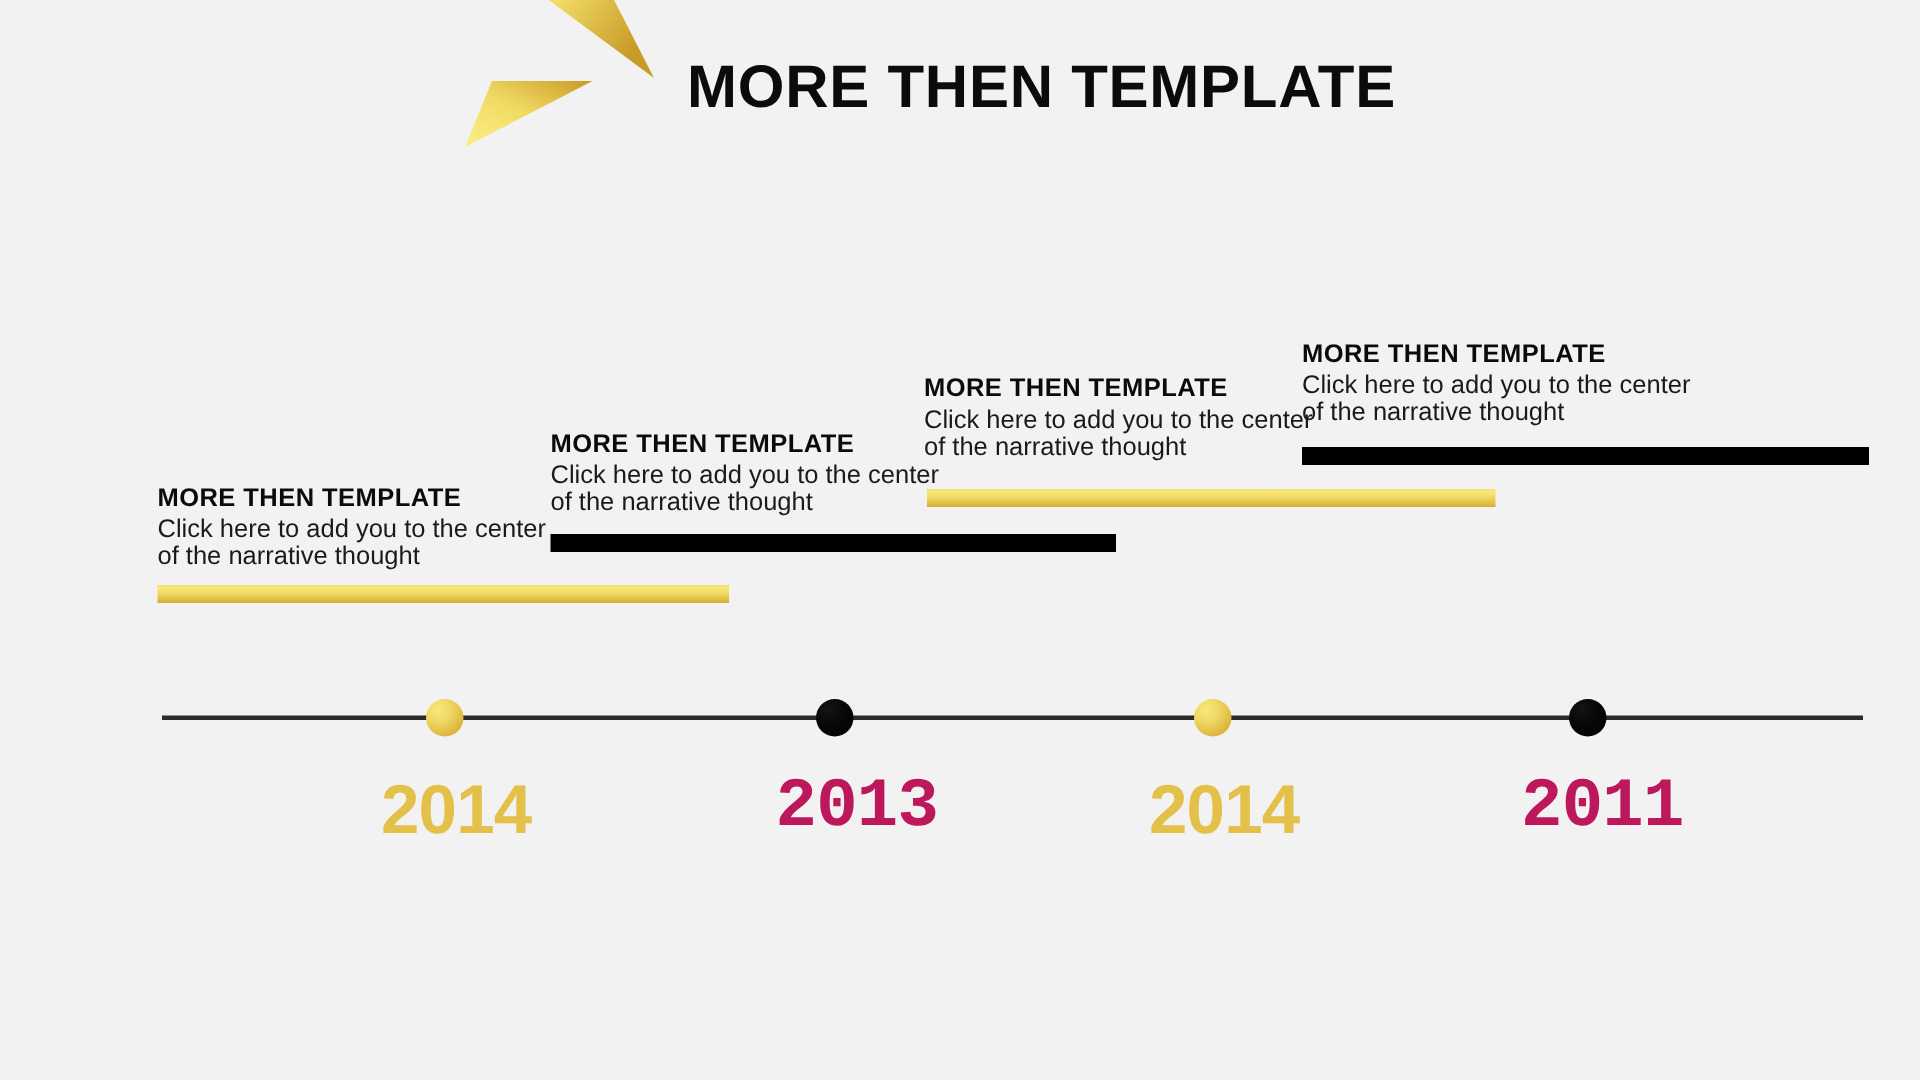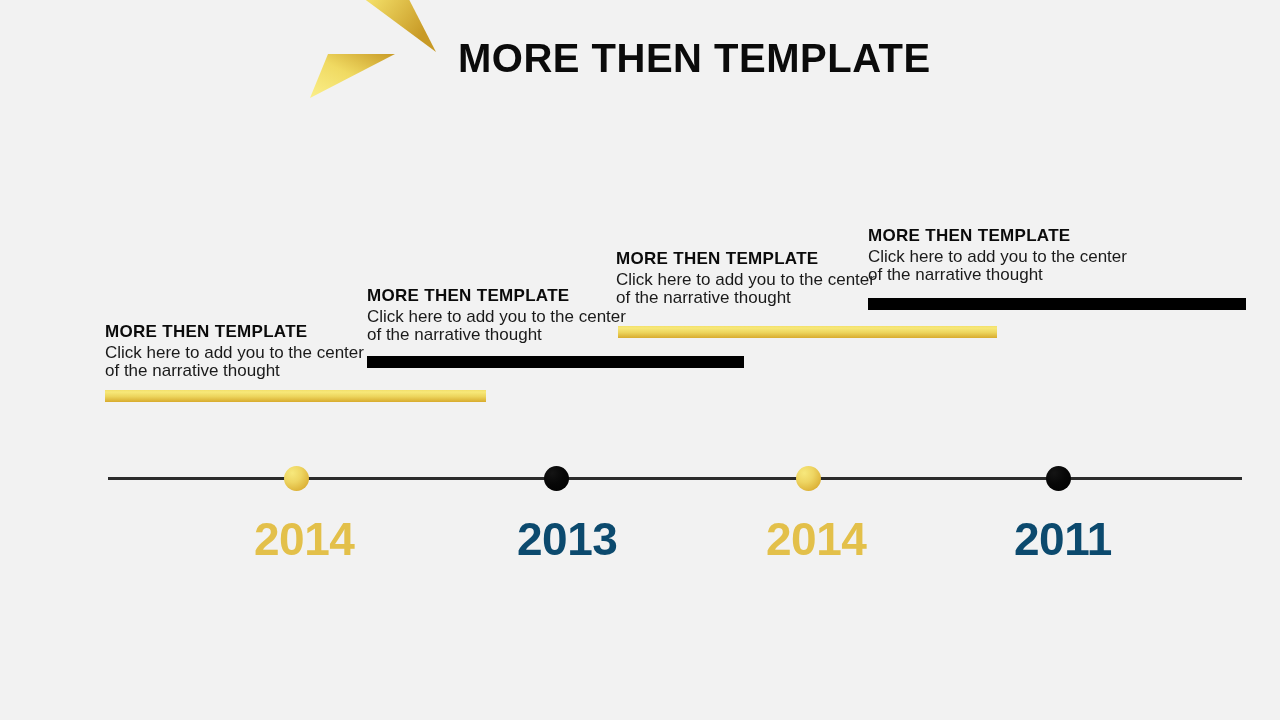--- a/index.html
+++ b/index.html
@@ -116,21 +116,21 @@
   .tl-year {
     position: absolute;
     top: 512px;
     font-family: "Liberation Sans", sans-serif;
     font-size: 46px;
     font-weight: bold;
     letter-spacing: -0.5px;
     white-space: nowrap;
   }
   .tl-year.gold { color: #e3c04a; }
-  .tl-year.dark { color: #0c4a6e; }
+  .tl-year.dark { color: #be185d; font-family: Liberation Mono, monospace; }
 </style>
 </head>
 <body>
 
 <div id="slide">
 
   <svg id="logo-mark" viewBox="0 0 150 110" xmlns="http://www.w3.org/2000/svg">
     <defs>
       <linearGradient id="gradArrowTop" x1="0" y1="0" x2="1" y2="0.55">
         <stop offset="0%" stop-color="#fbef8a"></stop>

